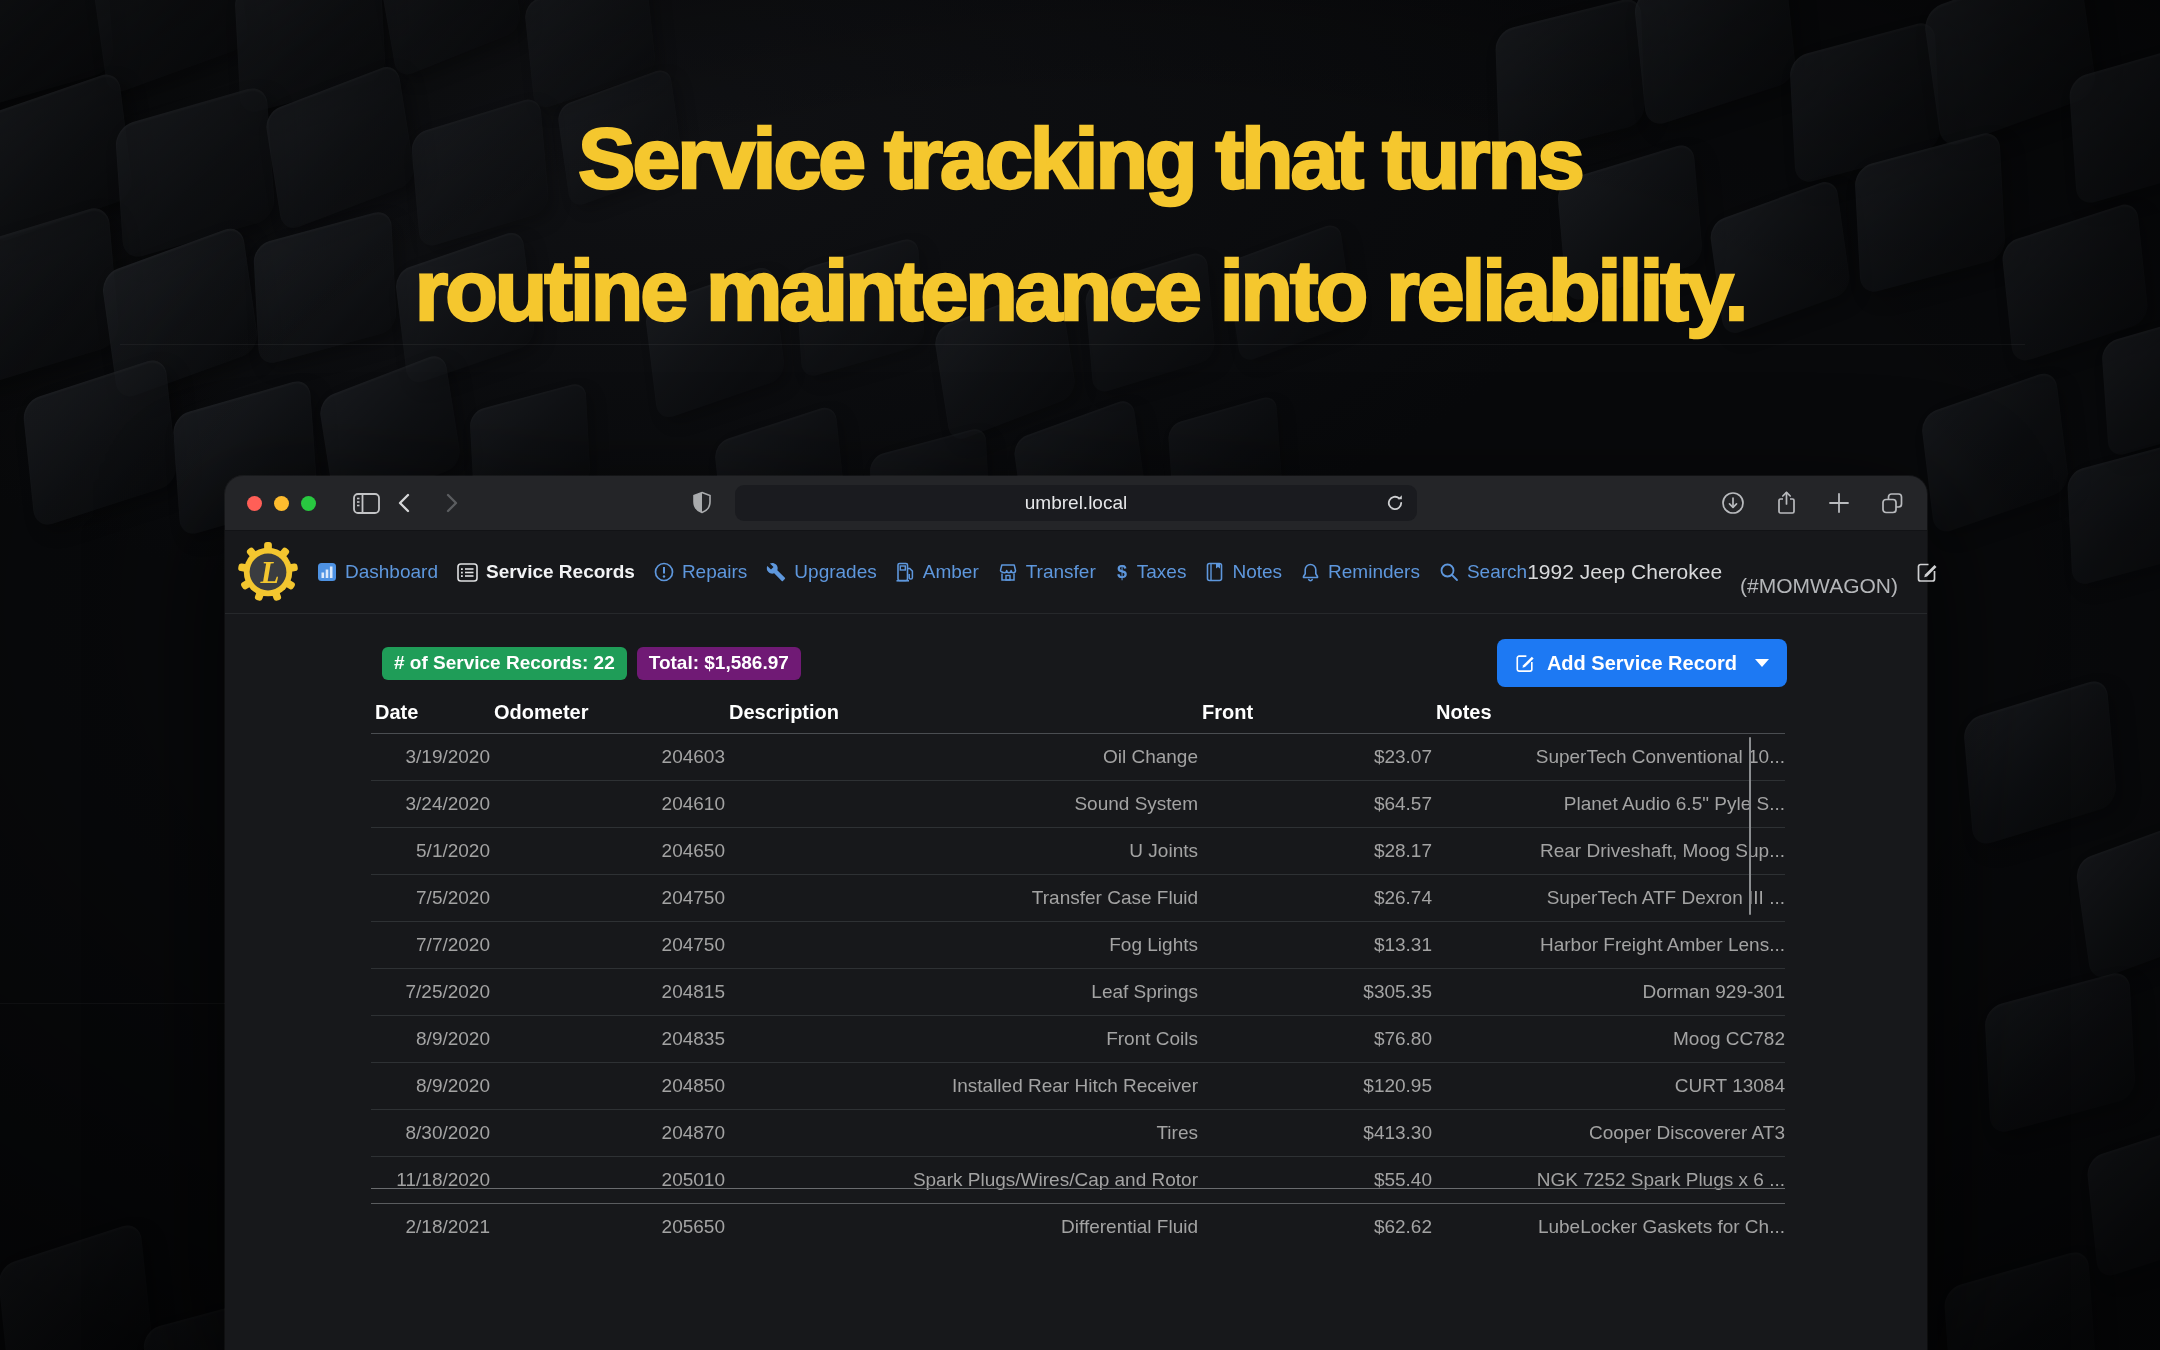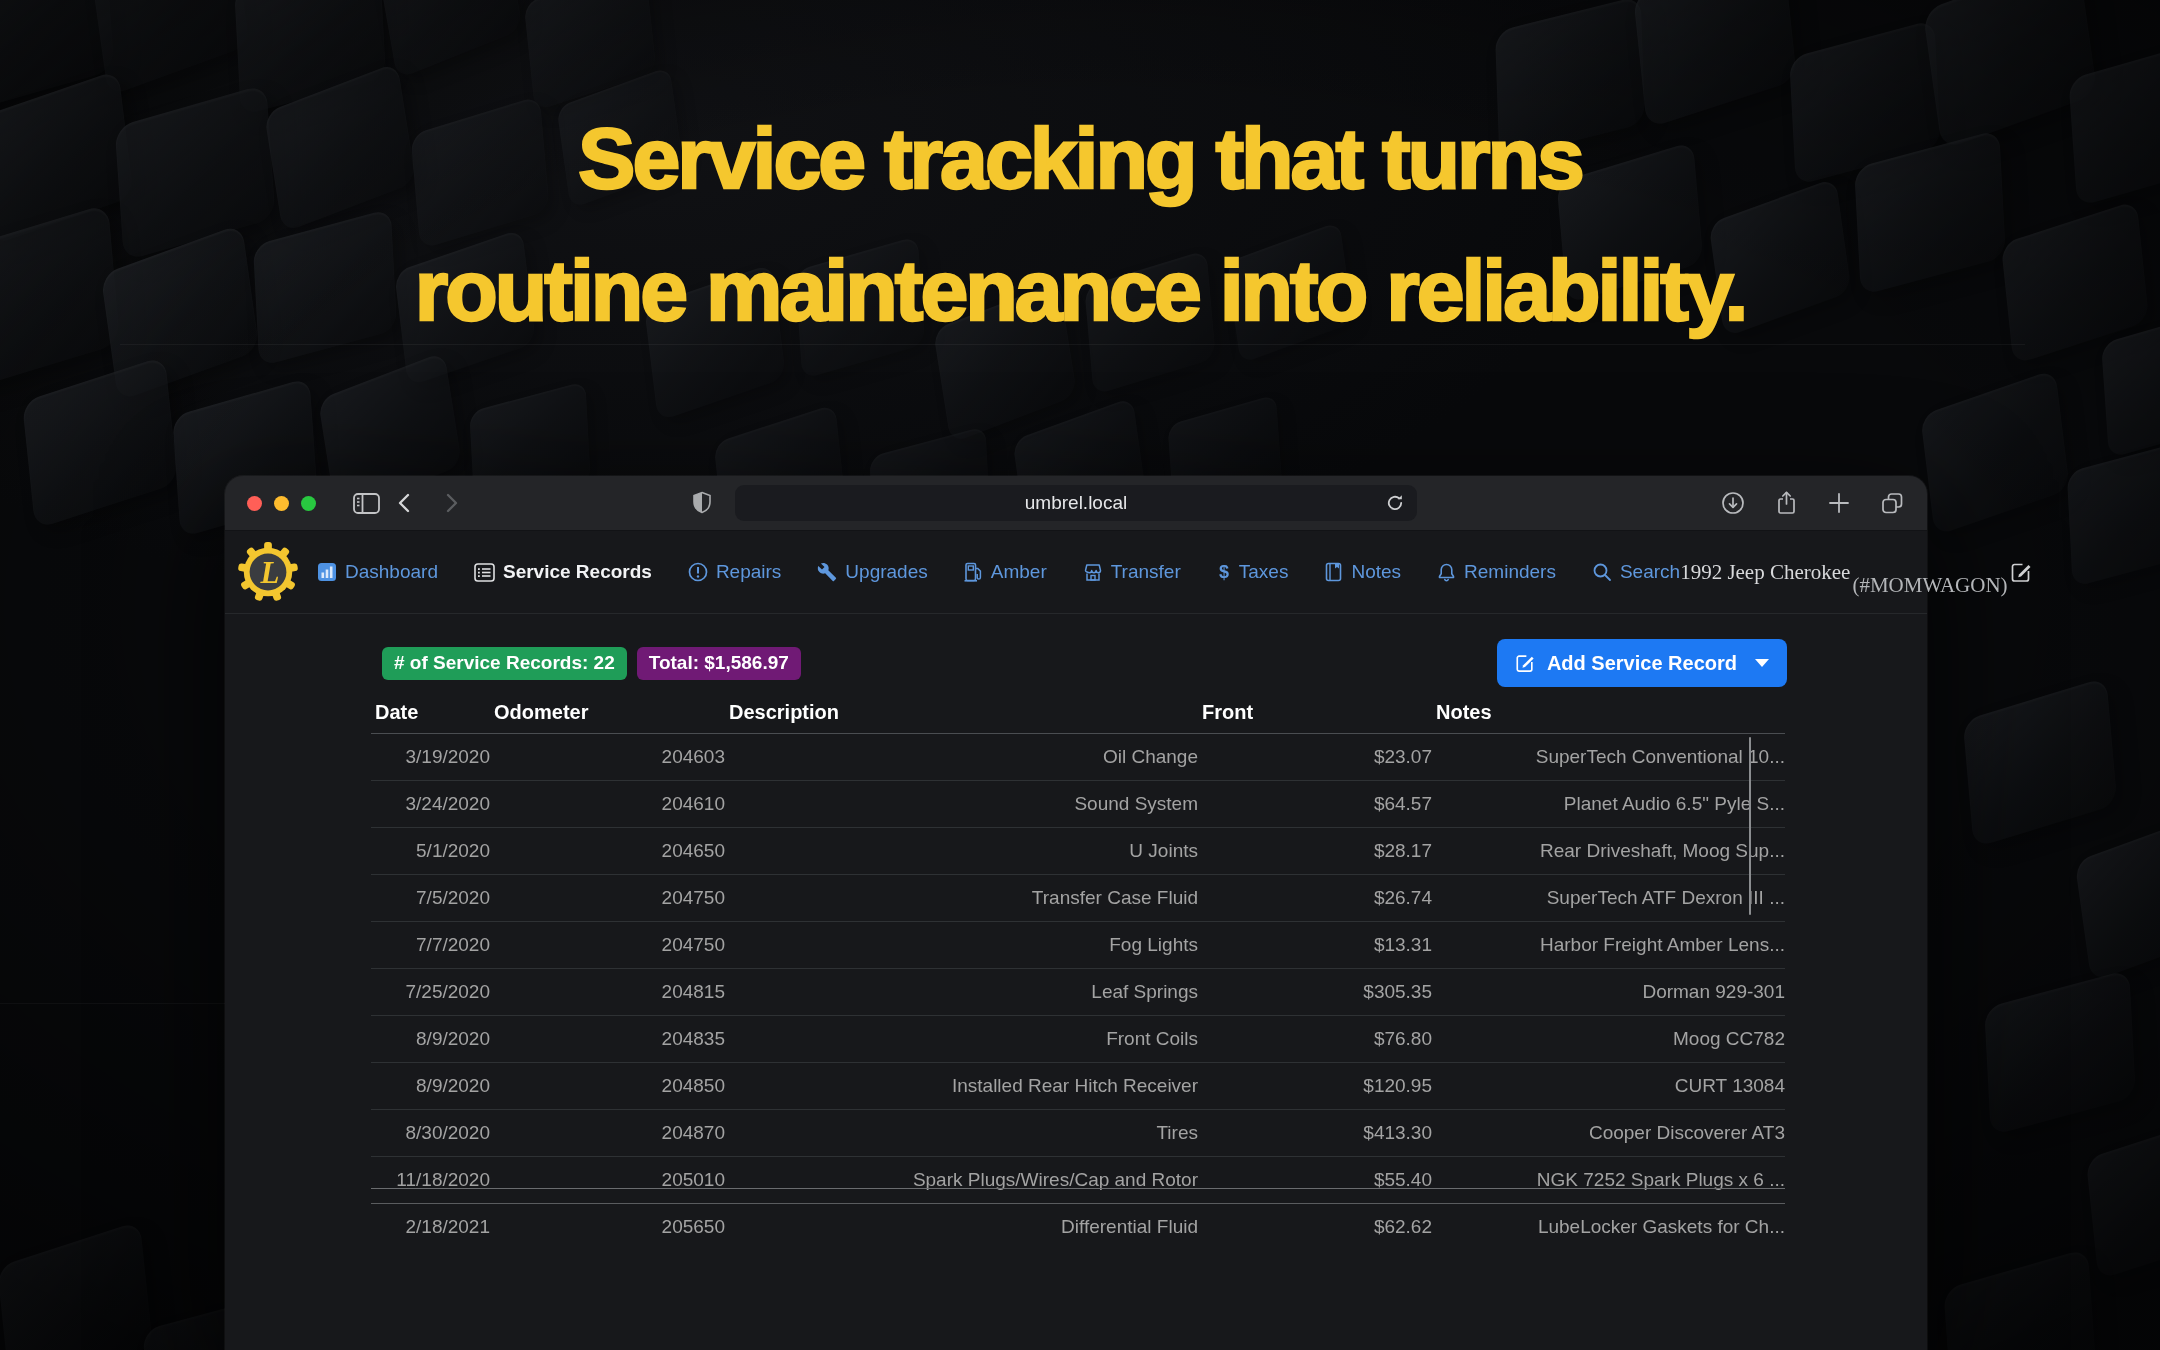--- a/index.html
+++ b/index.html
@@ -32,26 +32,26 @@
   .tb-ico{position:absolute;top:0;height:54px;display:flex;align-items:center;}
   .urlbar{position:absolute;left:510px;top:9px;width:682px;height:36px;background:#1a1b1f;
           border-radius:9px;display:flex;align-items:center;justify-content:center;
           color:#e6e7e9;font-size:19px;}
   .urlbar .reload{position:absolute;right:12px;top:7px;}
   .tb-right{position:absolute;right:22px;top:0;height:54px;display:flex;align-items:center;gap:30px;}
   
   .navbar{display:flex;align-items:center;height:82px;padding:0 24px 0 12px;
           border-bottom:1px solid #26282b;}
   .logo{width:62px;height:62px;flex:0 0 auto;margin-right:18px;}
-  .nav-items{display:flex;align-items:center;gap:36px;}
+  .nav-items{display:flex;align-items:center;gap:19px;}
   .nav-item{display:flex;align-items:center;gap:8px;font-size:19px;color:#5e97dd;
             text-decoration:none;white-space:nowrap;cursor:pointer;}
   .nav-item.active{color:#f2f3f5;font-weight:bold;}
-  .vehicle{margin-left:auto;display:flex;align-items:center;gap:2px;
-           font-size:21px;color:#d8d9db;white-space:nowrap;font-family:Liberation Serif, serif;}
+  .vehicle{margin-left:auto;display:flex;align-items:center;gap:18px;
+           font-size:21px;color:#d8d9db;white-space:nowrap;}
   .vehicle .tag{color:#b4b6b9;margin-top:27px;}
   
   .content{padding:0 140px 0 146px;}
   .toolbar{margin-top:25px;height:48px;display:flex;align-items:center;gap:10px;padding-left:11px;}
   .badge{display:inline-flex;align-items:center;height:33px;padding:0 12px;border-radius:6px;
          color:#fff;font-size:19px;font-weight:bold;}
   .badge.green{background:#1f9d58;} .badge.blue{background:#701a75;}
   .add-btn{margin-left:auto;display:flex;align-items:center;gap:12px;height:48px;padding:0 18px;
            background:#1d79f3;border:none;border-radius:8px;color:#fff;font-size:20px;
            font-weight:bold;font-family:inherit;cursor:pointer;}

